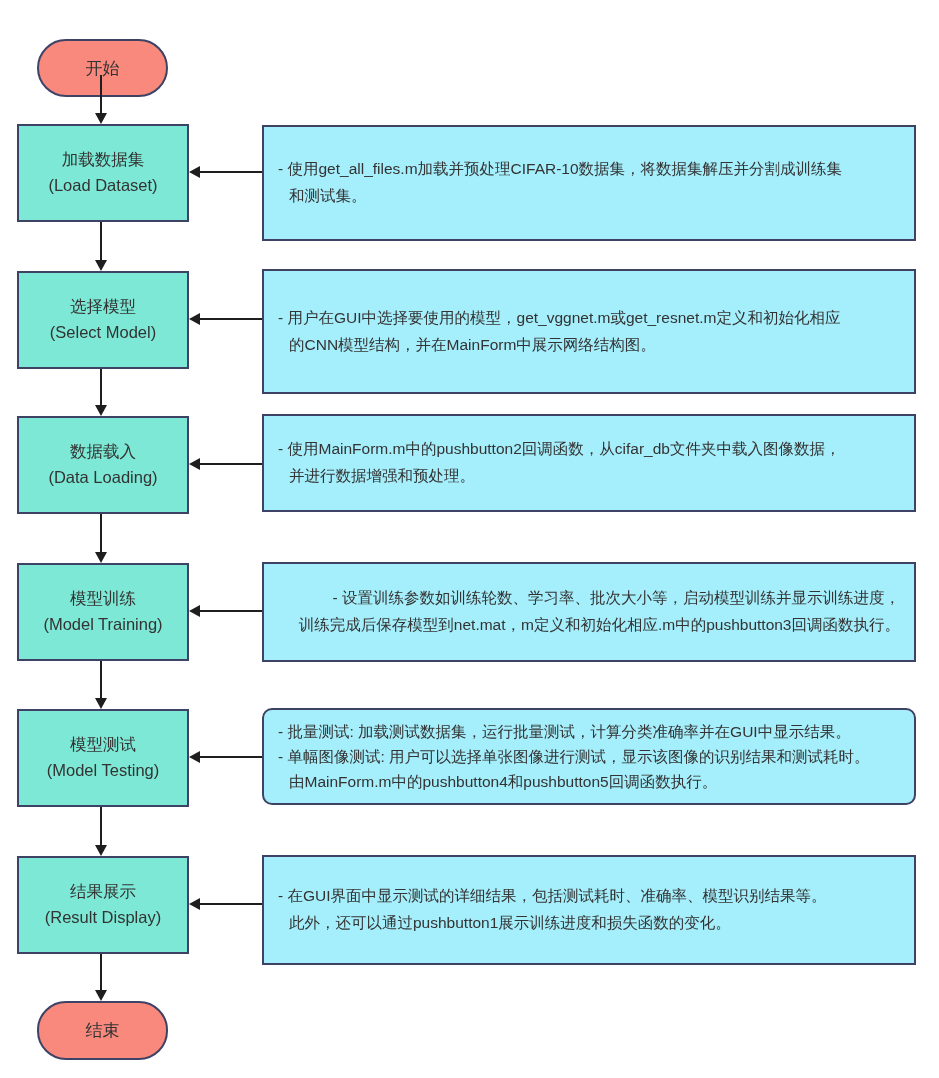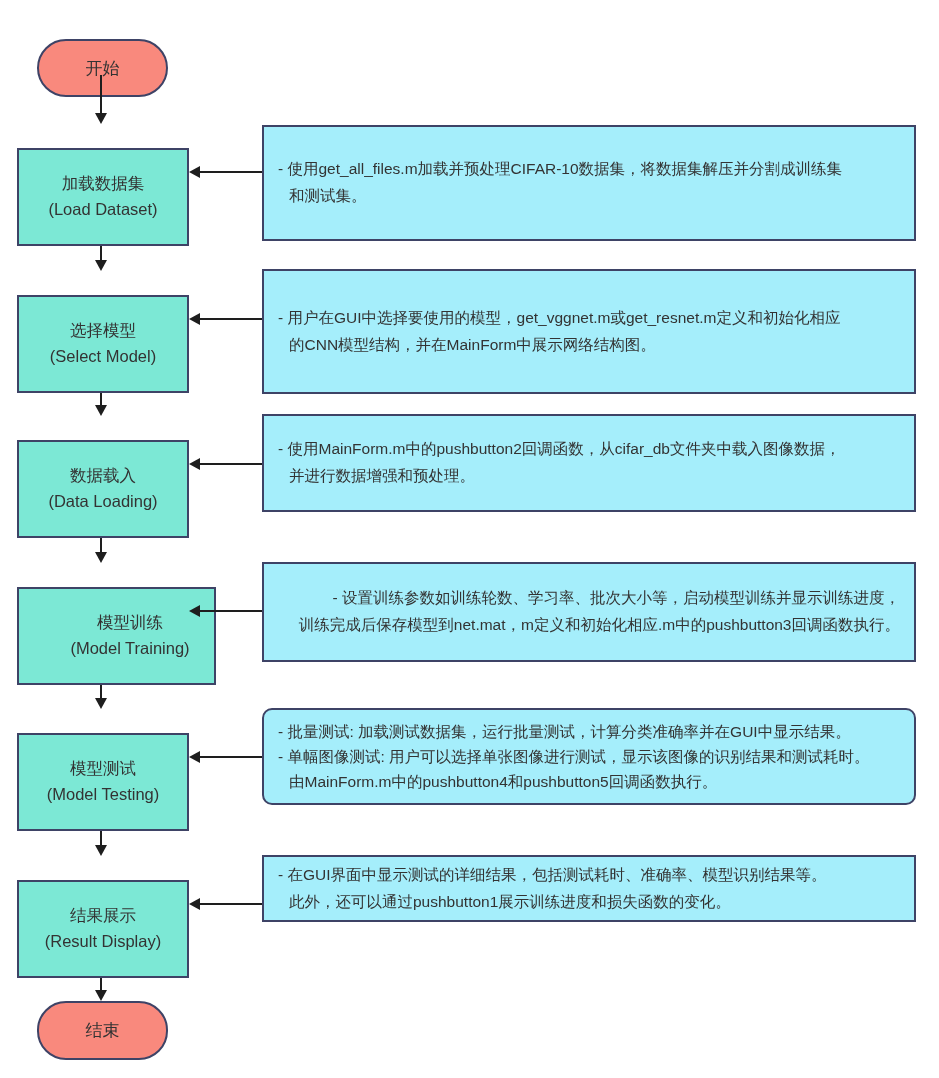--- a/index.html
+++ b/index.html
@@ -29,21 +29,21 @@
     border-radius: 29px;
     display: flex; align-items: center; justify-content: center;
     font-size: 17px;
   }
   .proc {
     position: absolute;
     left: 17px; width: 168px; height: 94px;
     background: var(--process_fill);
     border: 2px solid var(--border);
     display: flex; flex-direction: column; align-items: center; justify-content: center;
-    font-size: 16.5px; line-height: 1.55; text-align: center; margin-top: 24px;
+    font-size: 16.5px; line-height: 1.55; text-align: center;
   }
   .note {
     position: absolute;
     left: 262px; width: 654px;
     background: var(--note_fill);
     border: 2px solid var(--border);
     display: flex; flex-direction: column; justify-content: center;
     padding: 6px 14px; box-sizing: border-box;
     font-size: 15.5px; line-height: 1.72;
   }
@@ -119,21 +119,21 @@
     <div>数据载入</div>
     <div>(Data Loading)</div>
   </div>
   <div class="hline" style="top:463px;"></div>
   <div class="arrow-left" style="top:458px;"></div>
   <div class="note" style="top:414px;height:98px;">
     <div class="note-line">- 使用MainForm.m中的pushbutton2回调函数，从cifar_db文件夹中载入图像数据，</div>
     <div class="note-line cont">并进行数据增强和预处理。</div>
   </div>
 
-  <div class="proc" style="top:563px;padding-left:27px;">
+  <div class="proc" style="top:563px;">
     <div>模型训练</div>
     <div>(Model Training)</div>
   </div>
   <div class="hline" style="top:610px;"></div>
   <div class="arrow-left" style="top:605px;"></div>
   <div class="note" style="top:562px;height:100px;text-align:right;">
     <div class="note-line">- 设置训练参数如训练轮数、学习率、批次大小等，启动模型训练并显示训练进度，</div>
     <div class="note-line cont">训练完成后保存模型到net.mat，m定义和初始化相应.m中的pushbutton3回调函数执行。</div>
   </div>
 
@@ -148,21 +148,21 @@
     <div class="note-line">- 单幅图像测试: 用户可以选择单张图像进行测试，显示该图像的识别结果和测试耗时。</div>
     <div class="note-line cont">由MainForm.m中的pushbutton4和pushbutton5回调函数执行。</div>
   </div>
 
   <div class="proc" style="top:856px;">
     <div>结果展示</div>
     <div>(Result Display)</div>
   </div>
   <div class="hline" style="top:903px;"></div>
   <div class="arrow-left" style="top:898px;"></div>
-  <div class="note" style="top:855px;height:67px;">
+  <div class="note" style="top:855px;height:110px;">
     <div class="note-line">- 在GUI界面中显示测试的详细结果，包括测试耗时、准确率、模型识别结果等。</div>
     <div class="note-line cont">此外，还可以通过pushbutton1展示训练进度和损失函数的变化。</div>
   </div>
 
   <div class="terminal" style="top:1001px;height:55px;">
     <span>结束</span>
   </div>
 
 </div>
 

